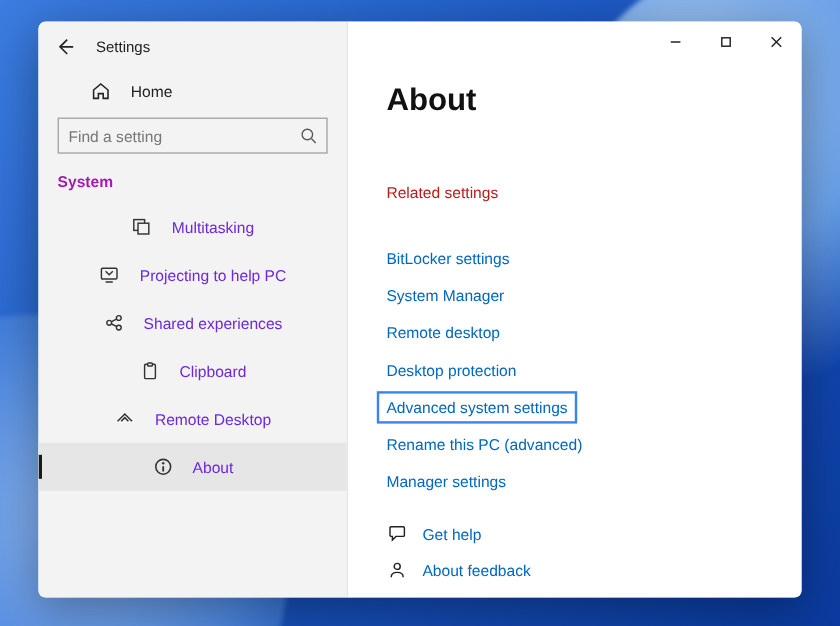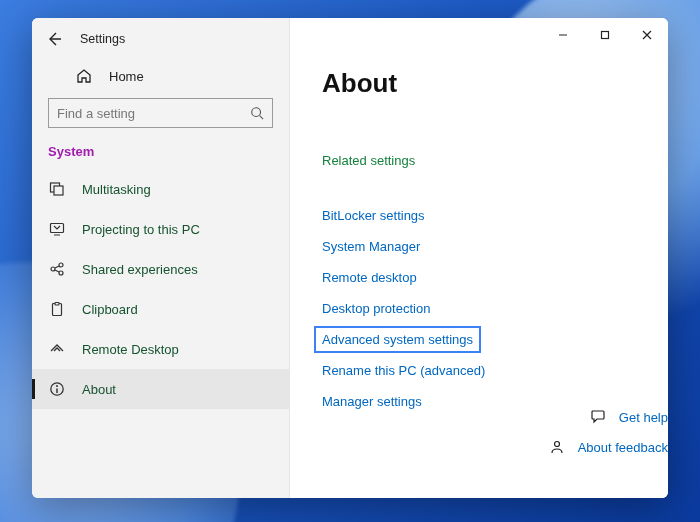--- a/index.html
+++ b/index.html
@@ -84,22 +84,23 @@
     font-weight:600; font-size:13px; color:#a21caf;
   }
 
   .navlist { flex:1; overflow:auto; }
   .navitem {
     display:flex; align-items:center;
     gap:16px;
     height:40px;
     padding:0 16px;
     cursor:pointer;
-    color:#14532d;
+    color:#6d28d9;
     position:relative;
+    justify-content:center;
   }
   .navitem .nicon { width:18px; display:flex; justify-content:center; align-items:center; color:#333; }
   .navitem .nlabel { font-size:13px; }
   .navitem.selected {
     background:#e6e6e6;
   }
   .navitem.selected::before {
     content:""; position:absolute; left:0; top:10px; bottom:10px;
     width:3px; background:#1a1a1a;
   }
@@ -122,38 +123,39 @@
 
   .page {
     padding: 50px 0 0 32px;
   }
   .page h1 {
     font-size:26px; font-weight:600; color:#111;
     margin-bottom: 54px;
   }
 
   .related-label {
-    font-size:13px; color:#15803d; font-weight:400;
+    font-size:13px; color:#b91c1c; font-weight:400;
   }
   .linklist { display:flex; flex-direction:column; gap:16px;margin-top:40px; }
   .settings-link {
     color:#0067c0;
     font-size:13px;
     text-decoration:none;
     cursor:pointer;
     align-self:flex-start;
   }
   .settings-link.highlighted {
     border:2px solid #3b82f6;
     padding:4px 6px;
     margin:-6px -8px;
   }
 
   .bottom-links {
-    display:flex; flex-direction:column; gap:14px;align-items:flex-end;
+    margin-top: 28px;
+    display:flex; flex-direction:column; gap:14px;
   }
   .blink {
     display:flex; align-items:center; gap:12px;
     color:#0067c0; font-size:13px; cursor:pointer;
   }
   .blink .bicon { color:#222; width:18px; display:flex; justify-content:center; }
 
   svg { display:block; }
 </style>
 </head>
@@ -206,21 +208,21 @@
         <span class="nlabel">Multitasking</span>
       </div>
       <div class="navitem">
         <span class="nicon">
           <svg width="16" height="16" viewBox="0 0 16 16">
               <rect x="1.5" y="2.5" width="13" height="9" rx="1" fill="none" stroke="#333" stroke-width="1.2"></rect>
               <path d="M5 14 H11" stroke="#333" stroke-width="1.2"></path>
               <path d="M5 5 L8 8 L11 5" fill="none" stroke="#333" stroke-width="1.2"></path>
             </svg>
         </span>
-        <span class="nlabel">Projecting to this PC</span>
+        <span class="nlabel">Projecting to help PC</span>
       </div>
       <div class="navitem">
         <span class="nicon">
           <svg width="16" height="16" viewBox="0 0 16 16">
               <circle cx="4" cy="8" r="2" fill="none" stroke="#333" stroke-width="1.2"></circle>
               <circle cx="12" cy="4" r="2" fill="none" stroke="#333" stroke-width="1.2"></circle>
               <circle cx="12" cy="12" r="2" fill="none" stroke="#333" stroke-width="1.2"></circle>
               <path d="M6 7 L10 5 M6 9 L10 11" stroke="#333" stroke-width="1.2"></path>
             </svg>
         </span>

